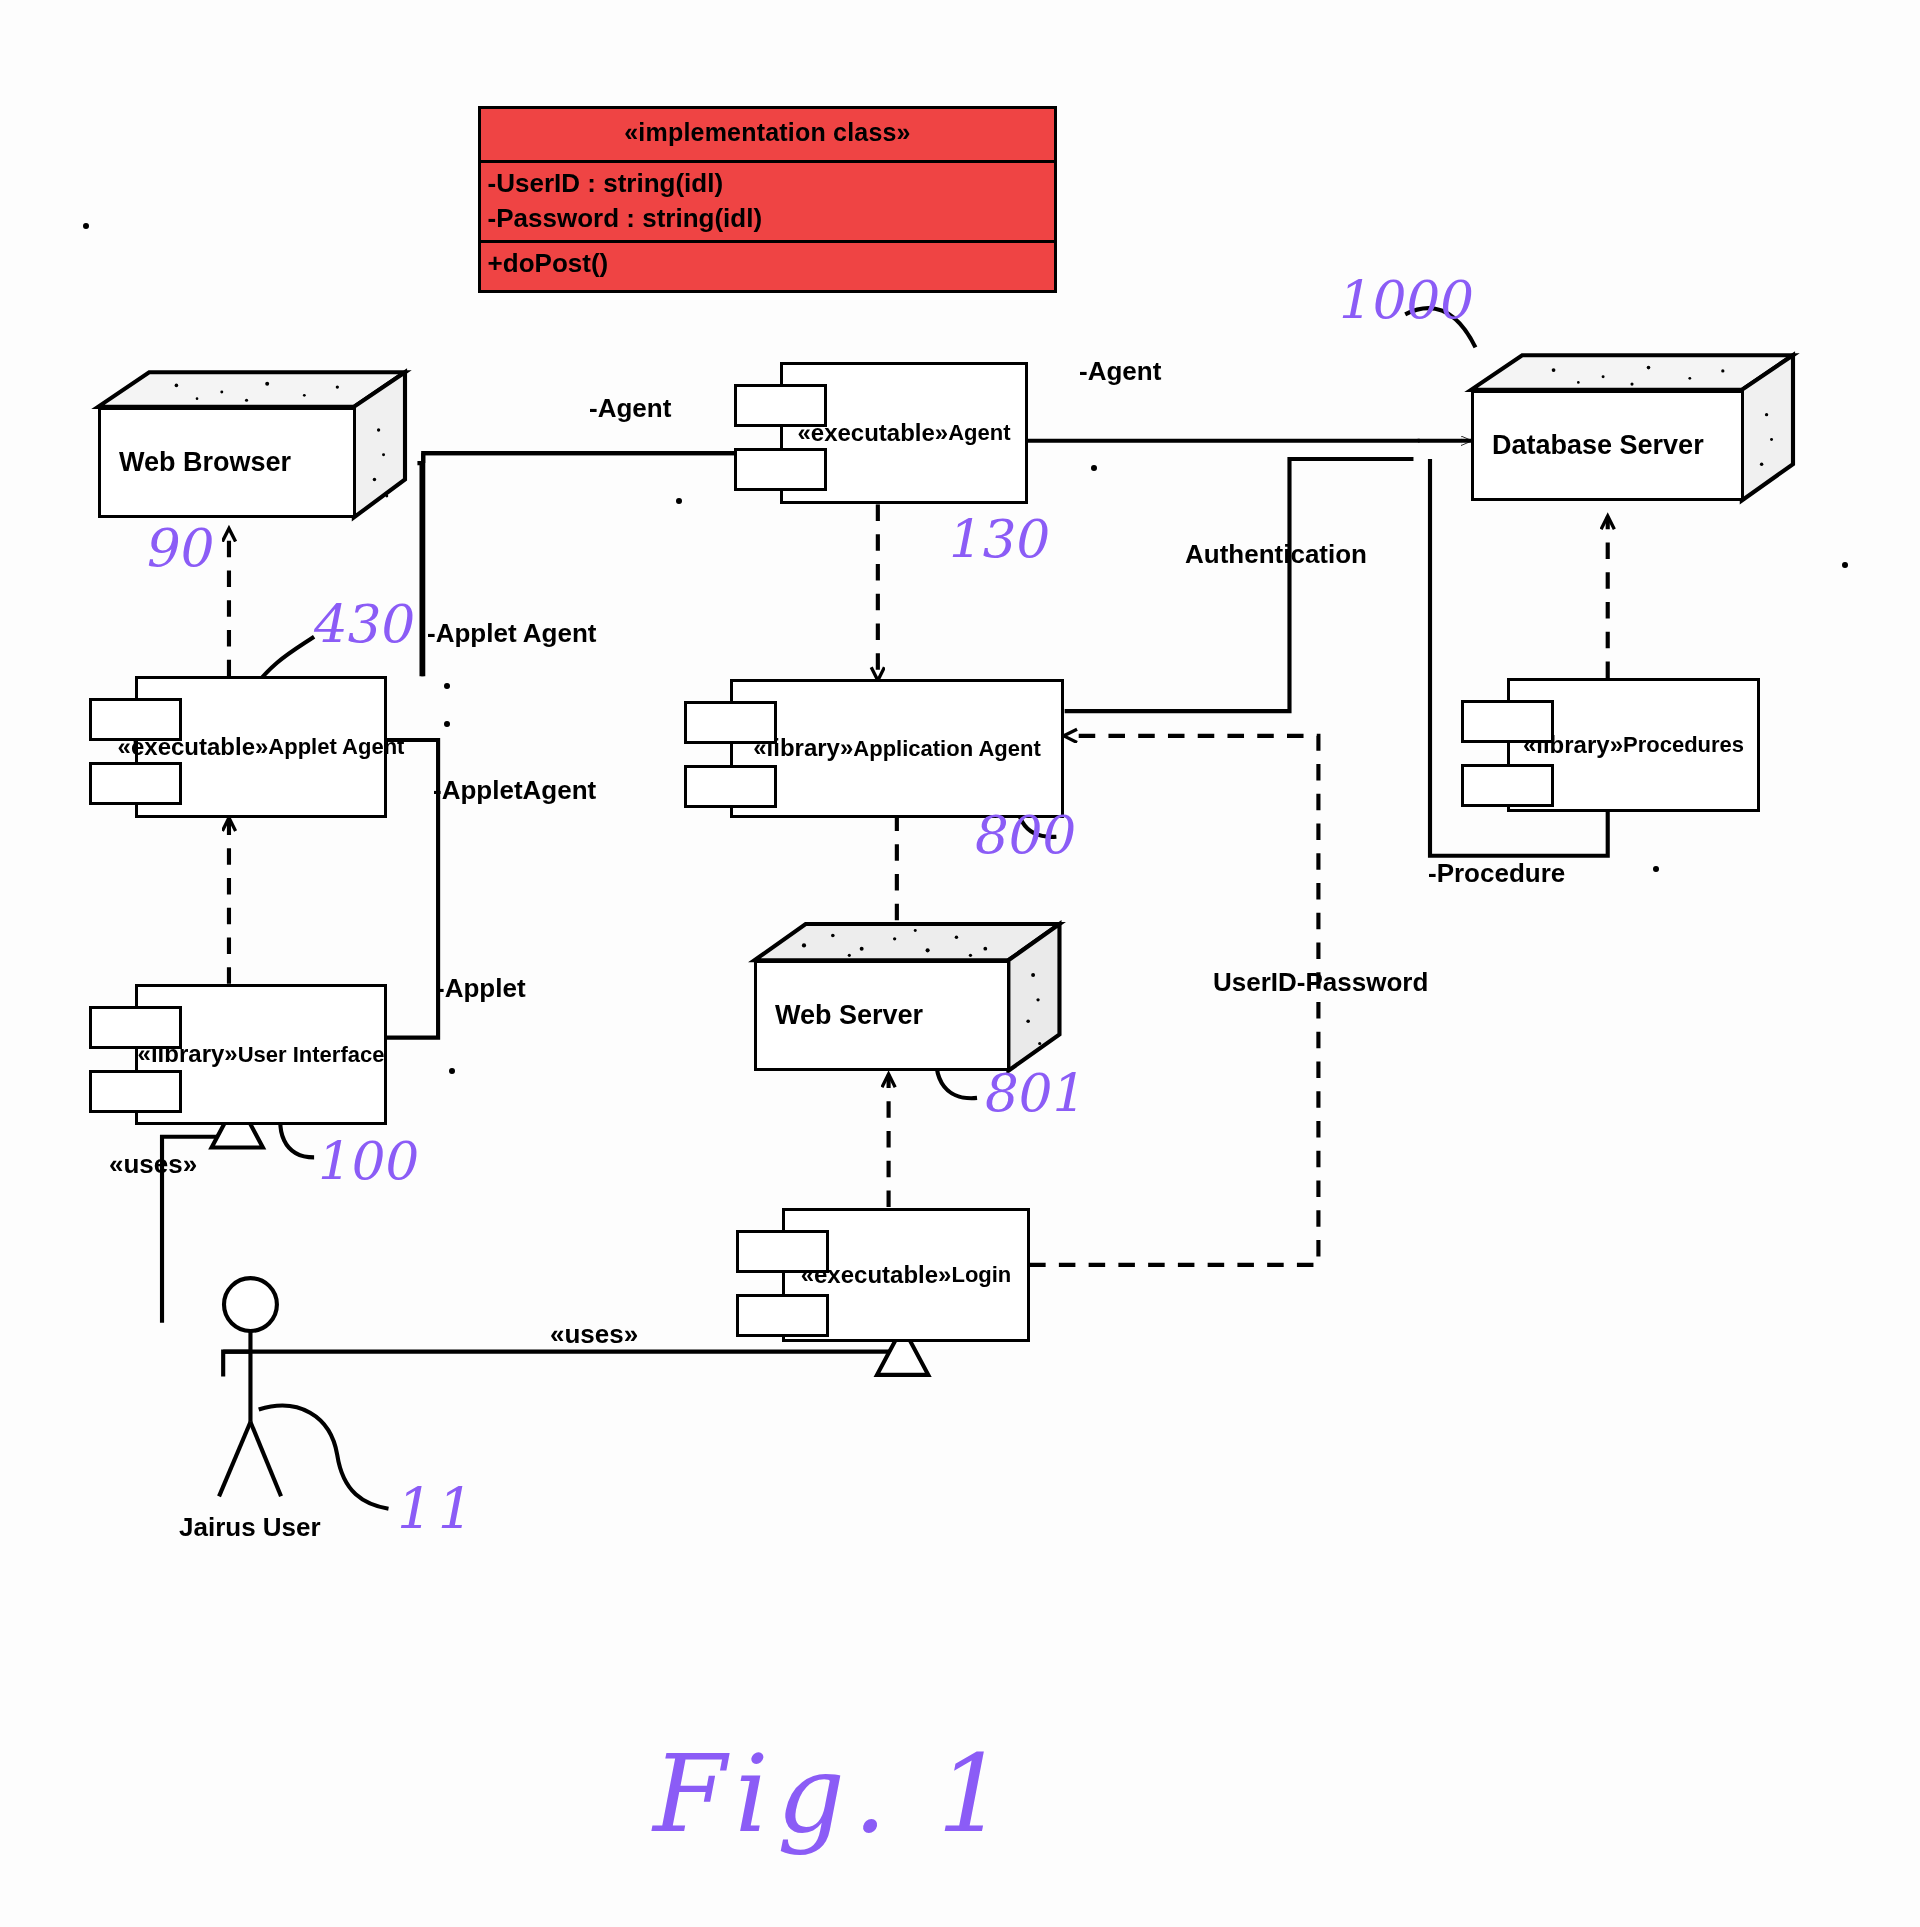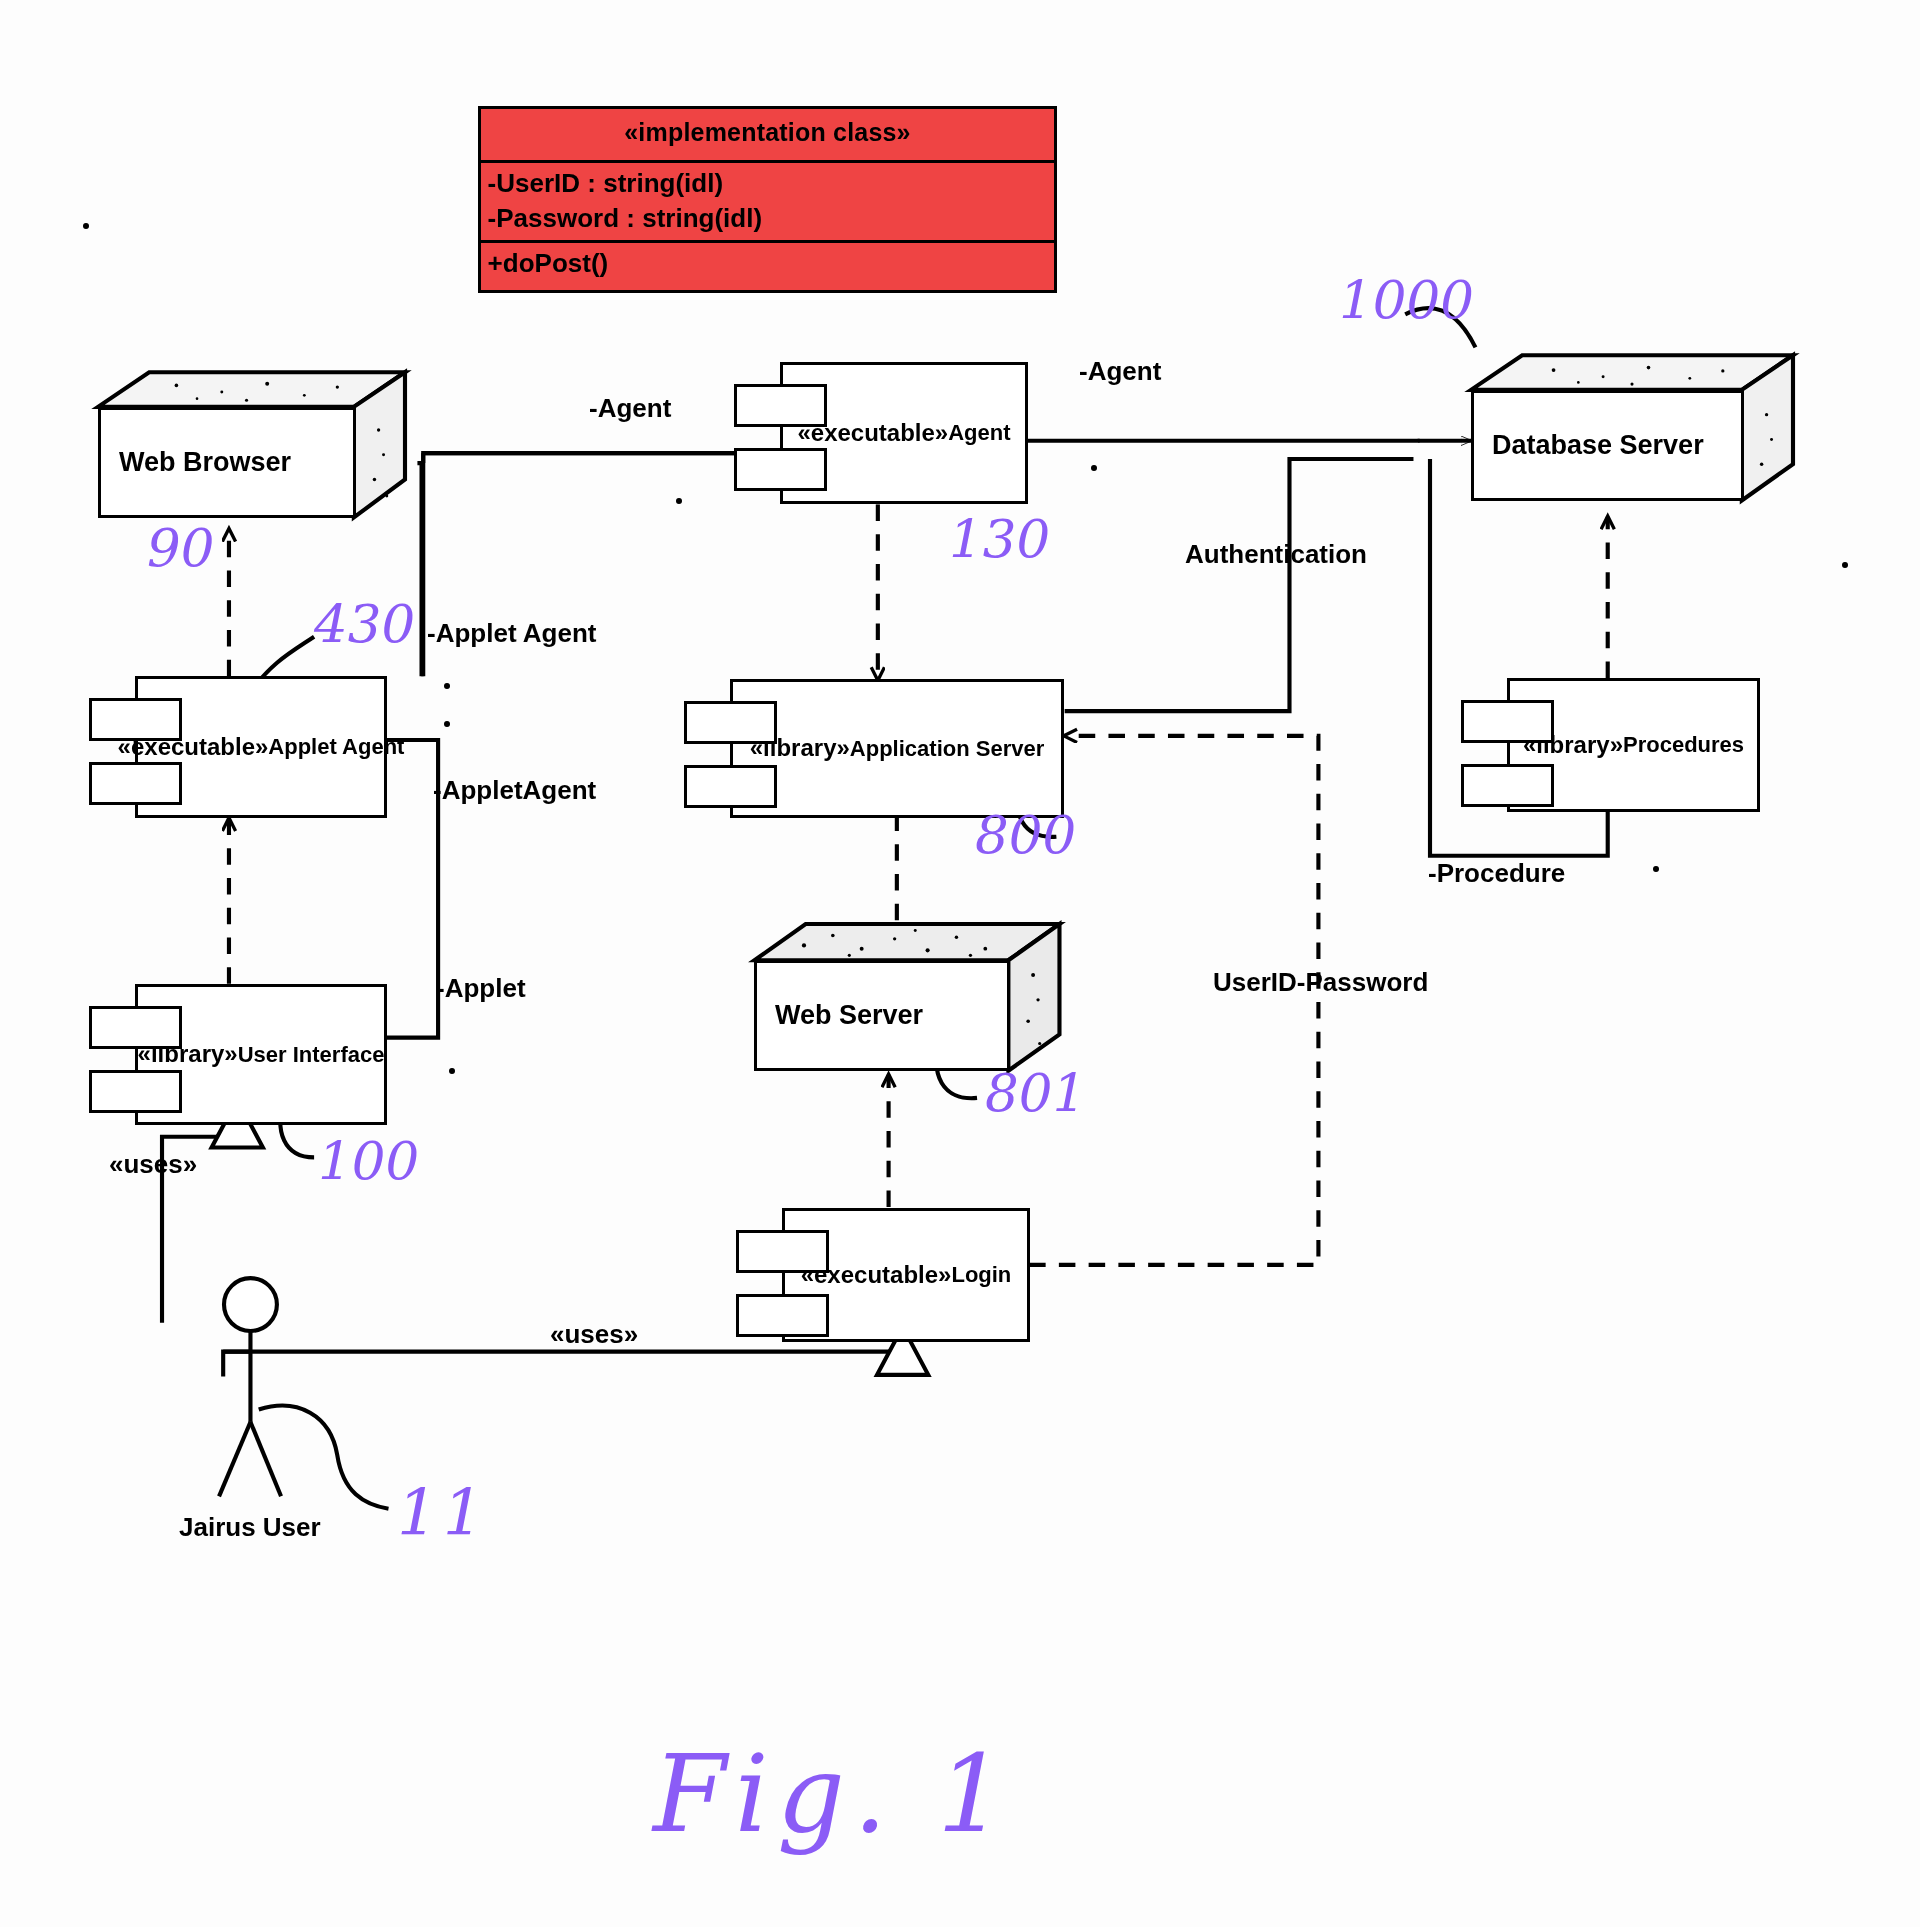--- a/index.html
+++ b/index.html
@@ -346,21 +346,21 @@
     </div>
     <div class="tab t1"></div>
     <div class="tab t2"></div>
   </div>
 
   <div class="hand" style="left:949px; top:512px; font-size:53px;">130</div>
 
   <div class="component" style="left:684px; top:679px; width:380px; height:139px;">
     <div class="body">
       <div class="comp-stereo">«library»</div>
-      <div class="comp-name">Application Server</div>
+      <div class="comp-name">Application Agent</div>
     </div>
     <div class="tab t1"></div>
     <div class="tab t2"></div>
   </div>
   <div class="hand" style="left:975px; top:808px; font-size:53px;">800</div>
 
   <div class="component" style="left:736px; top:1208px; width:294px; height:134px;">
     <div class="body">
       <div class="comp-stereo">«executable»</div>
       <div class="comp-name">Login</div>
@@ -392,21 +392,21 @@
 
   <div class="lbl" style="left:1213px; top:969px;">UserID-Password</div>
 
   <div class="lbl" style="left:1428px; top:860px;">-Procedure</div>
 
   <div class="lbl" style="left:109px; top:1151px;">«uses»</div>
 
   <div class="lbl" style="left:550px; top:1321px;">«uses»</div>
 
   <div class="lbl" style="left:179px; top:1514px;">Jairus User</div>
-  <div class="hand" style="left:397px; top:1481px; font-size:64px; letter-spacing:5px;">11</div>
+  <div class="hand" style="left:397px; top:1481px; font-size:56px; letter-spacing:5px;">11</div>
 
   <div class="hand" style="left:653px; top:1742px; font-size:106px; letter-spacing:8.3px;">Fig. 1</div>
 
   <div class="speck" style="left:676px; top:498px;"></div>
   <div class="speck" style="left:1091px; top:465px;"></div>
   <div class="speck" style="left:444px; top:683px;"></div>
   <div class="speck" style="left:444px; top:721px;"></div>
   <div class="speck" style="left:449px; top:1068px;"></div>
   <div class="speck" style="left:1653px; top:866px;"></div>
   <div class="speck" style="left:83px; top:223px;"></div>

